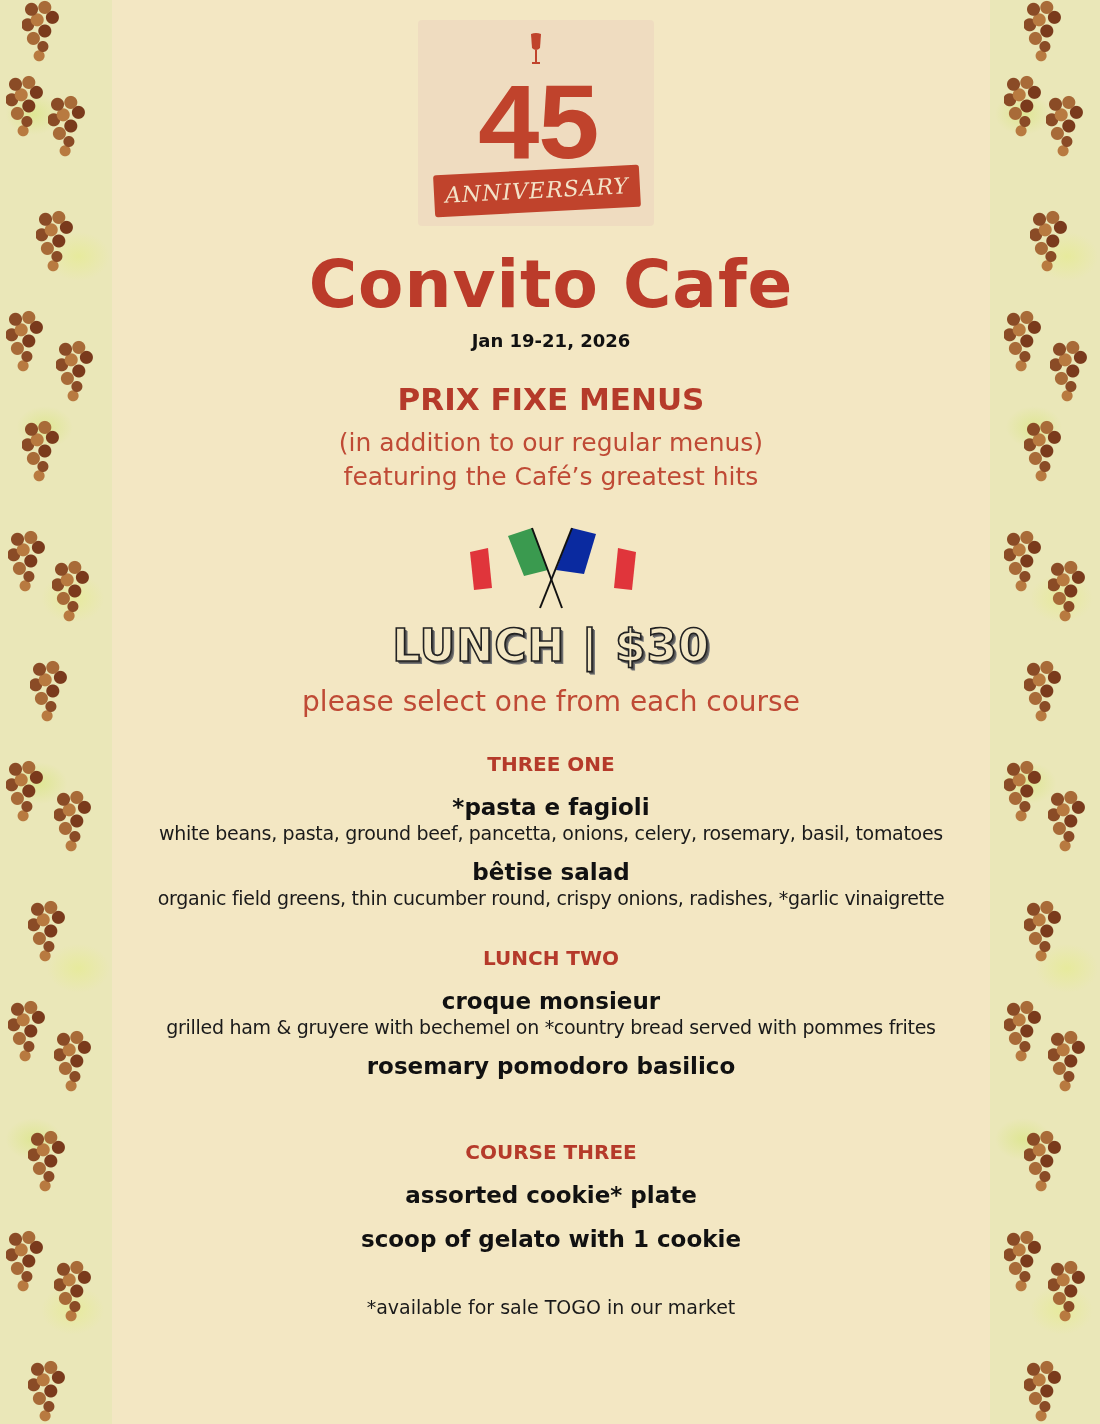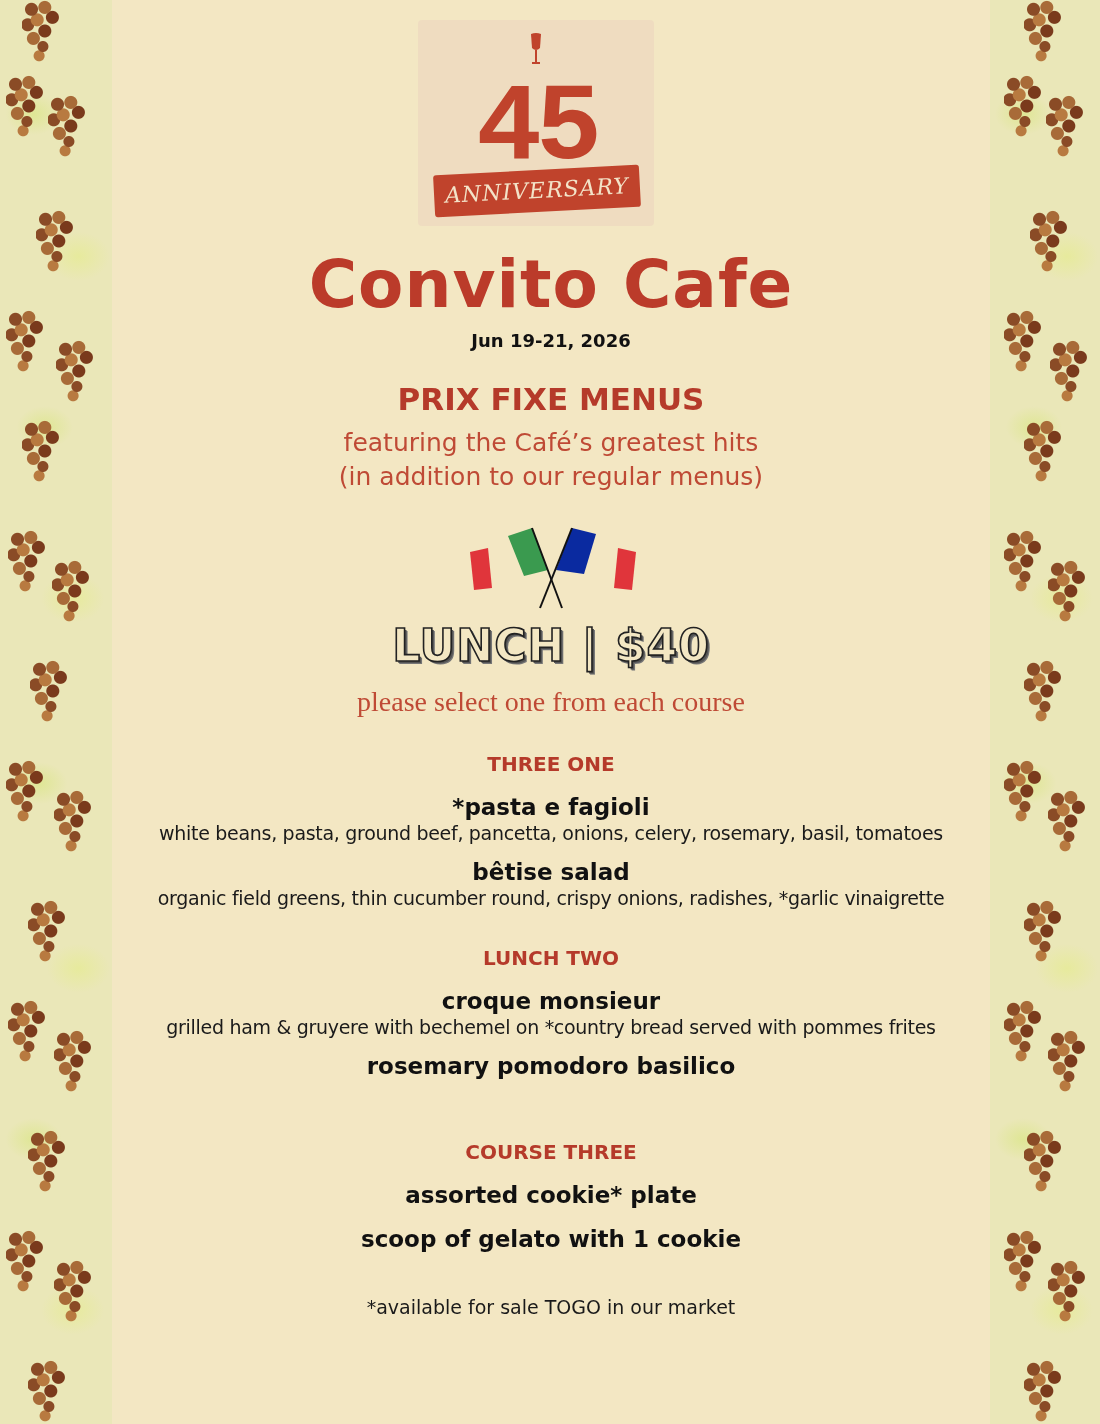--- a/index.html
+++ b/index.html
@@ -81,21 +81,21 @@
   .lunch {
     position: absolute; left: 0; right: 0; top: 618px;
     font-family: "DejaVu Sans", sans-serif; font-weight: bold;
     font-size: 44px; line-height: 56px; color: #f3e7c3;
     -webkit-text-stroke: 1.6px #222;
     text-shadow: 2px 2px 0 #555, 3px 3px 0 #777;
     letter-spacing: 1px;
   }
   .select-note {
     position: absolute; left: 0; right: 0; top: 682px;
-    font-size: 28px; line-height: 40px; color: #bf4a35; font-family: Liberation Serif, serif;
+    font-size: 28px; line-height: 40px; color: #bf4a35;
   }
   .course-heading {
     position: absolute; left: 0; right: 0;
     font-weight: bold; font-size: 20px; line-height: 28px; color: #b53a2a;
   }
   .item-name {
     position: absolute; left: 0; right: 0;
     font-weight: bold; font-size: 23px; line-height: 28px; color: #111;
   }
   .item-desc {
@@ -160,37 +160,37 @@
     <svg class="glass" viewBox="0 0 14 40">
       <path d="M2 4 Q7 2 12 4 L11 18 Q7 22 3 18 Z" fill="#c0432c"></path>
       <rect x="6" y="20" width="2" height="12" fill="#c0432c"></rect>
       <rect x="3" y="32" width="8" height="2" fill="#c0432c"></rect>
     </svg>
     <div class="num">45</div>
     <div class="ribbon">ANNIVERSARY</div>
   </div>
 
   <div class="title">Convito Cafe</div>
-  <div class="dates">Jun 19-21, 2026</div>
+  <div class="dates">Jan 19-21, 2026</div>
   <div class="prix">PRIX FIXE MENUS</div>
   <div class="sub">
+    <div>(in addition to our regular menus)</div>
     <div>featuring the Café’s greatest hits</div>
-    <div>(in addition to our regular menus)</div>
   </div>
 
   <svg class="flags" viewBox="0 0 170 90">
     <path d="M2 32 L20 28 L24 68 L6 70 Z" fill="#e0353b"></path>
     <path d="M40 16 L64 8 L80 50 L56 56 Z" fill="#3a9a4f"></path>
     <path d="M104 8 L128 14 L116 54 L88 50 Z" fill="#0a2aa0"></path>
     <path d="M150 28 L168 32 L164 70 L146 68 Z" fill="#e0353b"></path>
     <line x1="64" y1="8" x2="94" y2="88" stroke="#111" stroke-width="2"></line>
     <line x1="104" y1="8" x2="72" y2="88" stroke="#111" stroke-width="2"></line>
   </svg>
 
-  <div class="lunch">LUNCH | $40</div>
+  <div class="lunch">LUNCH | $30</div>
   <div class="select-note">please select one from each course</div>
 
   <div class="course-heading" style="top:750px">THREE ONE</div>
   <div class="item-name" style="top:793px">*pasta e fagioli</div>
   <div class="item-desc" style="top:820px">white beans, pasta, ground beef, pancetta, onions, celery, rosemary, basil, tomatoes</div>
   <div class="item-name" style="top:858px">bêtise salad</div>
   <div class="item-desc" style="top:885px">organic field greens, thin cucumber round, crispy onions, radishes, *garlic vinaigrette</div>
 
   <div class="course-heading" style="top:944px">LUNCH TWO</div>
   <div class="item-name" style="top:987px">croque monsieur</div>

